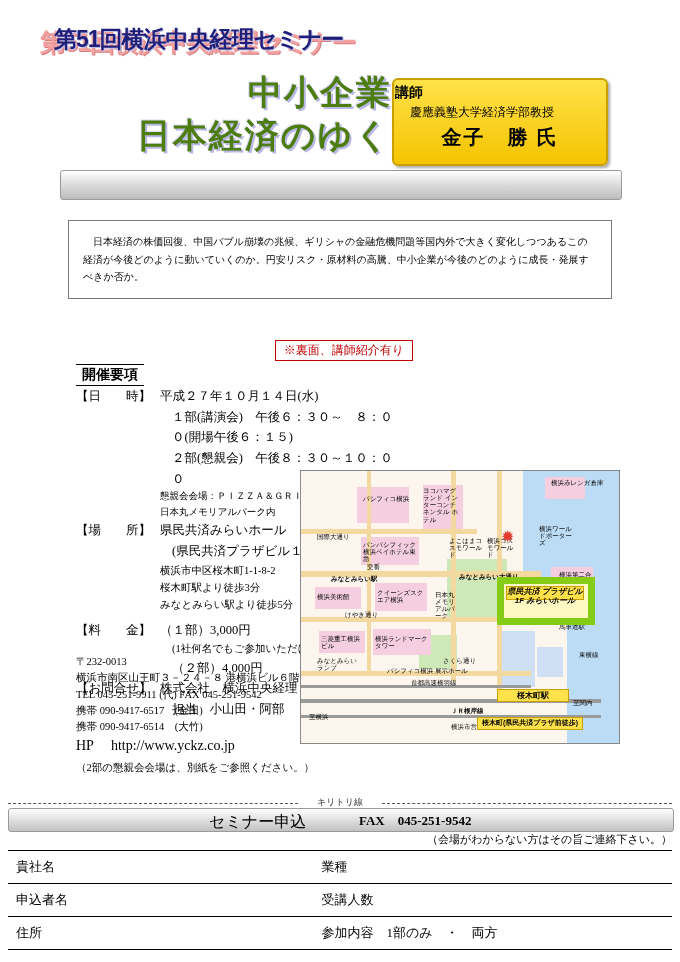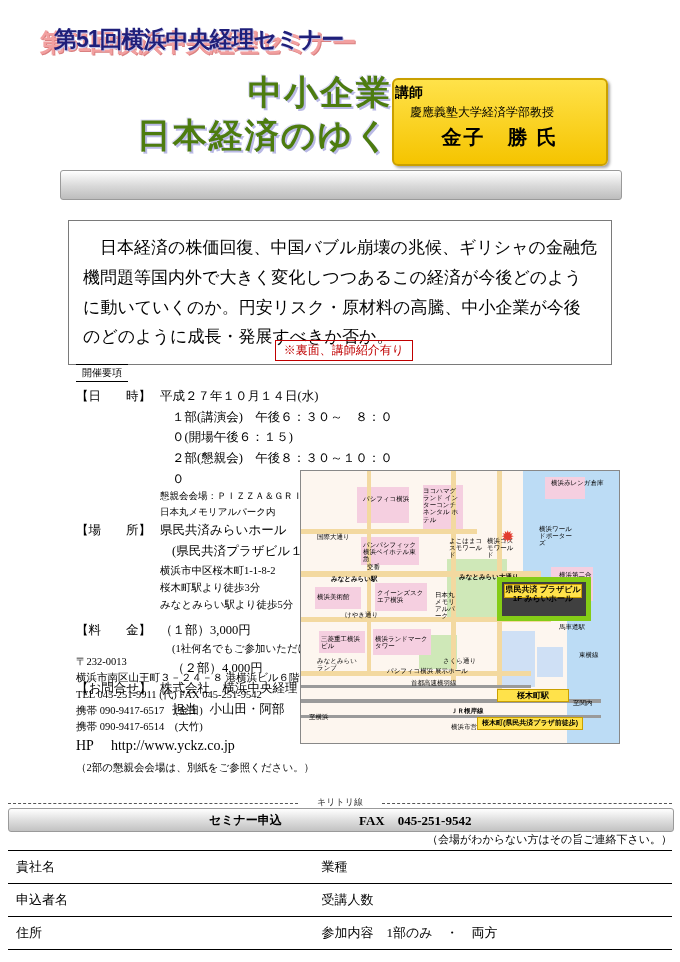--- a/index.html
+++ b/index.html
@@ -65,40 +65,40 @@
     border:1px solid #9a9a9a;
     border-radius:3px;
   }
 
   
   .abstract{
     position:absolute;left:68px;top:220px;width:544px;
     border:1px solid #7a7a7a;
     background:#fff;
     padding:12px 14px;
-    font-size:17px;
+    font-size:10px;
     line-height:1.75;
     box-sizing:border-box;
   }
   .abstract p{margin:0 0 12px 0;}
   .abstract p:last-child{margin-bottom:0;}
   .indent{text-indent:1em;}
 
   .note-center{
     position:absolute;left:0;top:340px;width:680px;text-align:center;
     font-size:12px;color:#c00000;
   }
   .note-center span{
     border:1px solid #c00000;padding:1px 8px;display:inline-block;margin-left:8px;
   }
 
   
   .sec-head{
     position:absolute;left:76px;top:364px;
-    font-size:10px;font-weight:normal;
+    font-size:14px;font-weight:bold;
     border-top:1px solid #000;border-bottom:1px solid #000;
     padding:1px 6px;
   }
 
   
   .details{
     position:absolute;left:76px;top:386px;width:320px;
     font-size:12.5px;line-height:1.65;
   }
   .row{display:block;white-space:nowrap;}
@@ -133,22 +133,22 @@
   .map .water2{position:absolute;right:0;top:150px;width:52px;height:122px;background:#bcdcf5;}
   .map .park{position:absolute;left:146px;top:88px;width:60px;height:60px;background:#cfe8b8;}
   .map .park2{position:absolute;left:118px;top:164px;width:38px;height:34px;background:#cfe8b8;}
   .map .blockpink{position:absolute;background:#f5cfe0;}
   .map .blockblue{position:absolute;background:#cfe0f5;}
   .map .road{position:absolute;background:#f3d9a0;}
   .map .rail{position:absolute;background:#9a9a9a;}
   .map .lbl{position:absolute;white-space:nowrap;}
   .map .star{position:absolute;color:#e23b2e;}
   .map .redbox{
-    position:absolute;border:5px solid #84cc16;background:#404040;
-    font-weight:bold;text-align:center;color:#d00;
+    position:absolute;border:7px solid #84cc16;background:#fef9c3;
+    font-weight:bold;text-align:center;color:#d00;font-style:italic;
   }
   .map .yellowbox{
     position:absolute;background:#ffe24a;border:1px solid #caa000;
     text-align:center;font-weight:bold;color:#000;
   }
 
   
   .cut{
     position:absolute;left:0;top:796px;width:680px;
     text-align:center;font-size:9px;color:#333;
@@ -159,21 +159,21 @@
   .cut:before{left:8px;}
   .cut:after{right:8px;}
 
   
   .app-bar{
     position:absolute;left:8px;top:808px;width:664px;height:22px;
     background:linear-gradient(#ffffff,#dcdcdc 55%,#c2c2c2);
     border:1px solid #9a9a9a;
     border-radius:3px;
   }
-  .app-bar .t1{position:absolute;left:200px;top:3px;font-weight:bold;font-size:12px;}
+  .app-bar .t1{position:absolute;left:200px;top:3px;font-weight:normal;font-size:16px;}
   .app-bar .t2{position:absolute;left:350px;top:3px;font-weight:bold;font-size:13px;}
   .app-note{
     position:absolute;left:0;top:832px;width:672px;text-align:right;
     font-size:11px;
   }
 
   
   table.form{
     position:absolute;left:8px;top:850px;width:664px;
     border-collapse:collapse;

